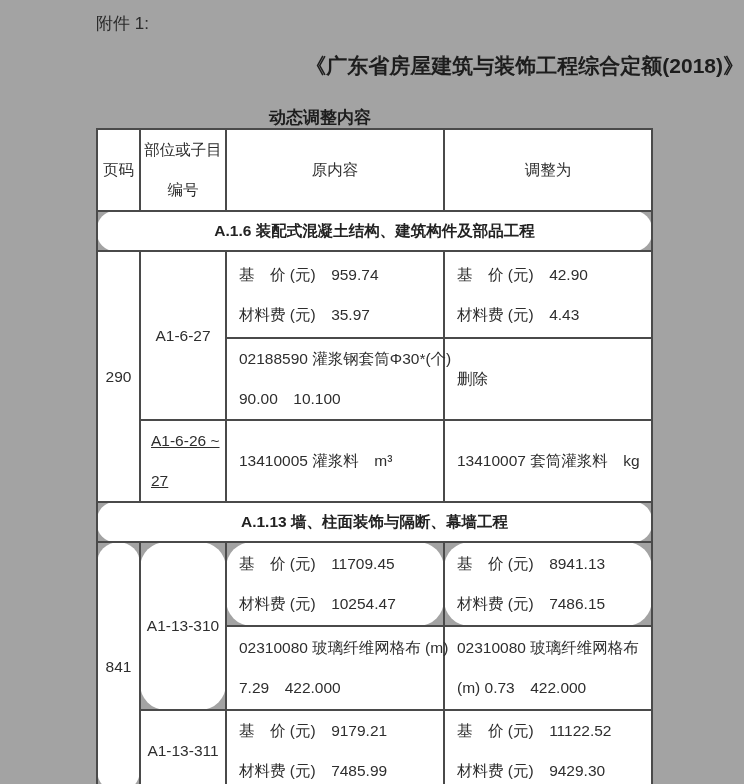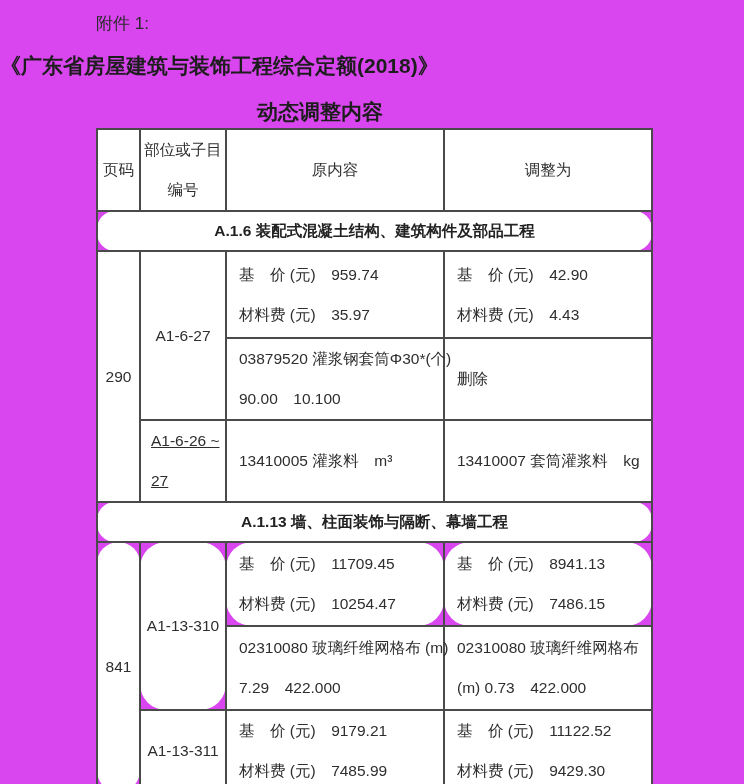--- a/index.html
+++ b/index.html
@@ -5,50 +5,50 @@
   html, body {
     margin: 0;
     padding: 0;
     background: #ffffff;
     width: 744px;
   }
   .page {
     position: relative;
     width: 744px;
     height: 784px;
-    background: #d946ef;
+    background: #a3a3a3;
     font-family: "Liberation Sans", "DejaVu Sans", sans-serif;
     color: #2e2e2e;
     overflow: hidden;
   }
   .attachment {
     position: absolute;
     top: 12px;
     left: 96px;
     font-size: 17px;
     color: #2b2b2b;
   }
   .doc-title {
     position: absolute;
     top: 52px;
     left: 0;
     width: 744px;
-    text-align: left;
+    text-align: right;
     font-size: 21px;
     font-weight: bold;
     color: #1d1d1d;
     margin: 0;
   }
   .doc-subtitle {
     position: absolute;
-    top: 98px;
+    top: 106px;
     left: 0;
     width: 640px;
     text-align: center;
-    font-size: 21px;
+    font-size: 17px;
     font-weight: bold;
     color: #1d1d1d;
     margin: 0;
   }
   table.quota-table {
     position: absolute;
     top: 128px;
     left: 96px;
     width: 555px;
     border-collapse: collapse;
@@ -134,21 +134,21 @@
         <div class="line">材料费 (元)　35.97</div>
       </td>
       <td>
         <div class="line">基　价 (元)　42.90</div>
         <div class="line">材料费 (元)　4.43</div>
       </td>
     </tr>
 
     <tr class="row-s1r2">
       <td>
-        <div class="line">03879520 灌浆钢套筒Φ30*(个)</div>
+        <div class="line">02188590 灌浆钢套筒Φ30*(个)</div>
         <div class="line">90.00　10.100</div>
       </td>
       <td>
         <div class="line">删除</div>
       </td>
     </tr>
 
     <tr class="row-s1r3">
       <td class="item-wrap">
         <div class="line">A1-6-26 ~</div>

